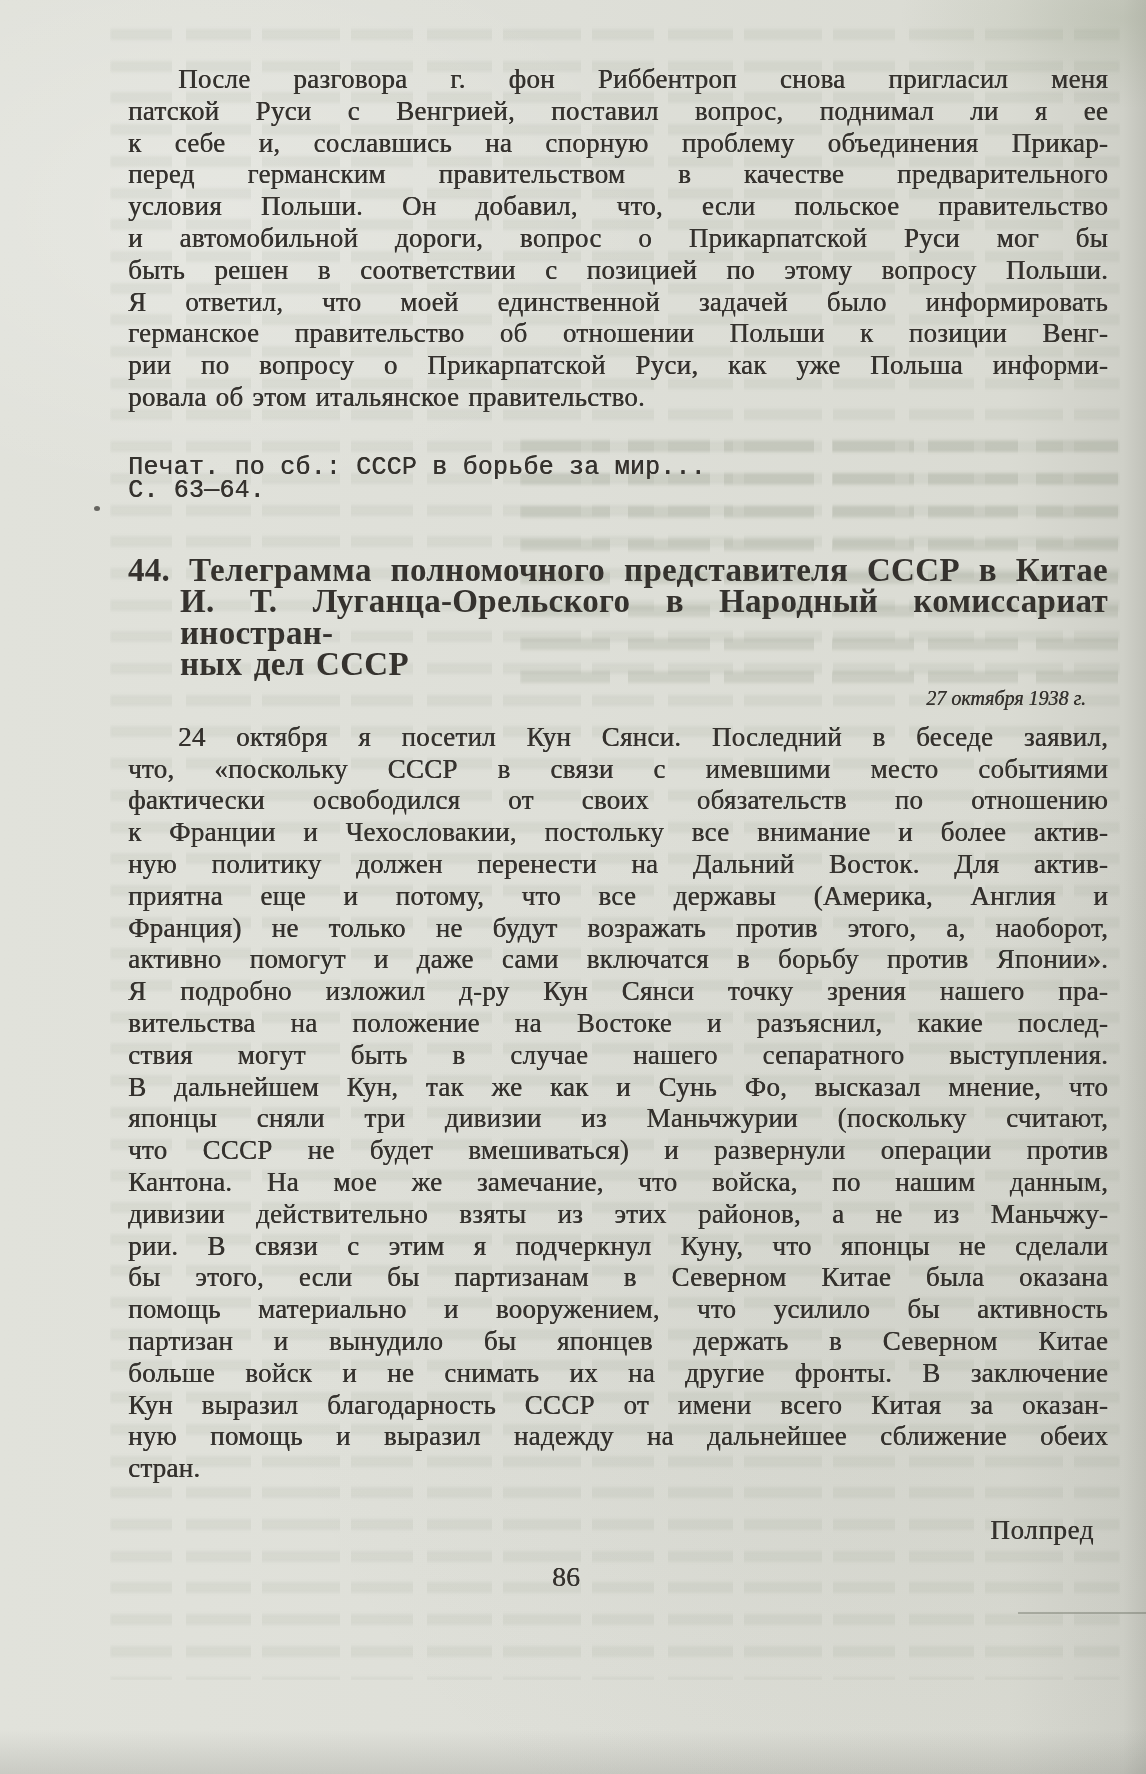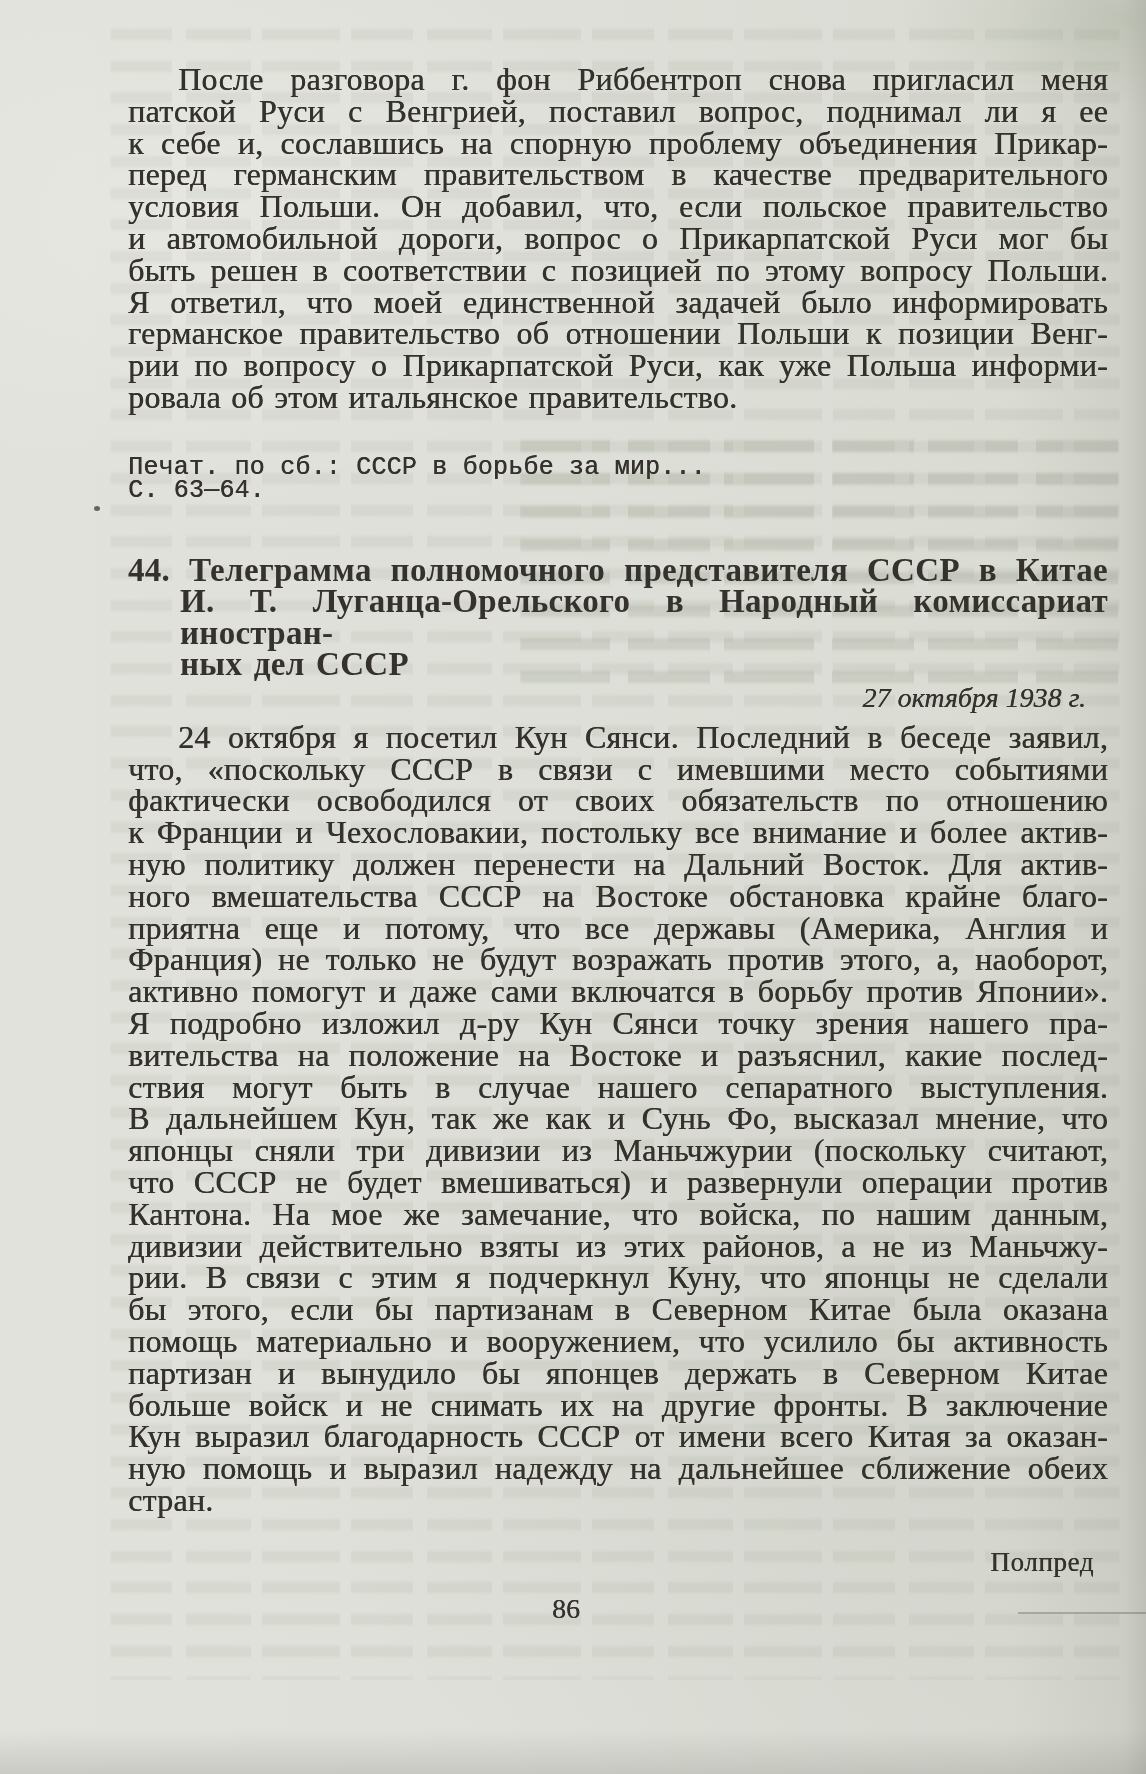--- a/index.html
+++ b/index.html
@@ -47,21 +47,21 @@
     background:rgba(95,100,88,.38);filter:blur(.4px);
   }
   .speck{position:absolute;left:94px;top:506px;width:6px;height:5px;border-radius:50%;background:rgba(60,58,54,.75);}
 
   .content{position:absolute;left:128px;top:0;width:980px;}
 
   .line{display:block;text-align:justify;text-align-last:justify;white-space:normal;}
   .jlines .line:last-child{text-align-last:left;}
 
   .para{
-    font-size:32px;line-height:31.8px;
+    font-size:27px;line-height:31.8px;
     letter-spacing:.25px;word-spacing:2px;
     text-shadow:.4px 0 0 currentColor;
   }
   .para-prev{margin-top:64px;}
   .indent-first .line:first-child{text-indent:50px;}
 
   .source-note,.archive-note{
     font-size:25px;line-height:23px;
     letter-spacing:.2px;
     text-shadow:.45px 0 0 currentColor;
@@ -73,21 +73,21 @@
   .doc-heading{
     margin-top:53px;
     font-size:33px;line-height:31.5px;font-weight:700;
     letter-spacing:.3px;word-spacing:3px;
   }
   .doc-heading .line{padding-left:52px;}
   .doc-heading .line:first-child{padding-left:0;}
 
   .dateline{
     margin-top:2px;
-    font-size:28px;line-height:30px;font-style:italic;
+    font-size:20px;line-height:30px;font-style:italic;
     text-align:right;padding-right:22px;
     text-shadow:.3px 0 0 currentColor;
   }
 
   .para-body{margin-top:9px;}
 
   .signature{
     margin-top:30px;
     font-size:27px;line-height:31px;
     text-align:right;padding-right:14px;
@@ -143,21 +143,20 @@
       </div>
 
     <div class="dateline">27 октября 1938 г.</div>
 
     <div class="para para-body jlines indent-first">
         <span class="line">24 октября я посетил Кун Сянси. Последний в беседе заявил,</span>
         <span class="line">что, «поскольку СССР в связи с имевшими место событиями</span>
         <span class="line">фактически освободился от своих обязательств по отношению</span>
         <span class="line">к Франции и Чехословакии, постольку все внимание и более актив-</span>
         <span class="line">ную политику должен перенести на Дальний Восток. Для актив-</span>
-        <span class="line">ного вмешательства СССР на Востоке обстановка крайне благо-</span>
         <span class="line">приятна еще и потому, что все державы (Америка, Англия и</span>
         <span class="line">Франция) не только не будут возражать против этого, а, наоборот,</span>
         <span class="line">активно помогут и даже сами включатся в борьбу против Японии».</span>
         <span class="line">Я подробно изложил д-ру Кун Сянси точку зрения нашего пра-</span>
         <span class="line">вительства на положение на Востоке и разъяснил, какие послед-</span>
         <span class="line">ствия могут быть в случае нашего сепаратного выступления.</span>
         <span class="line">В дальнейшем Кун, так же как и Сунь Фо, высказал мнение, что</span>
         <span class="line">японцы сняли три дивизии из Маньчжурии (поскольку считают,</span>
         <span class="line">что СССР не будет вмешиваться) и развернули операции против</span>
         <span class="line">Кантона. На мое же замечание, что войска, по нашим данным,</span>

